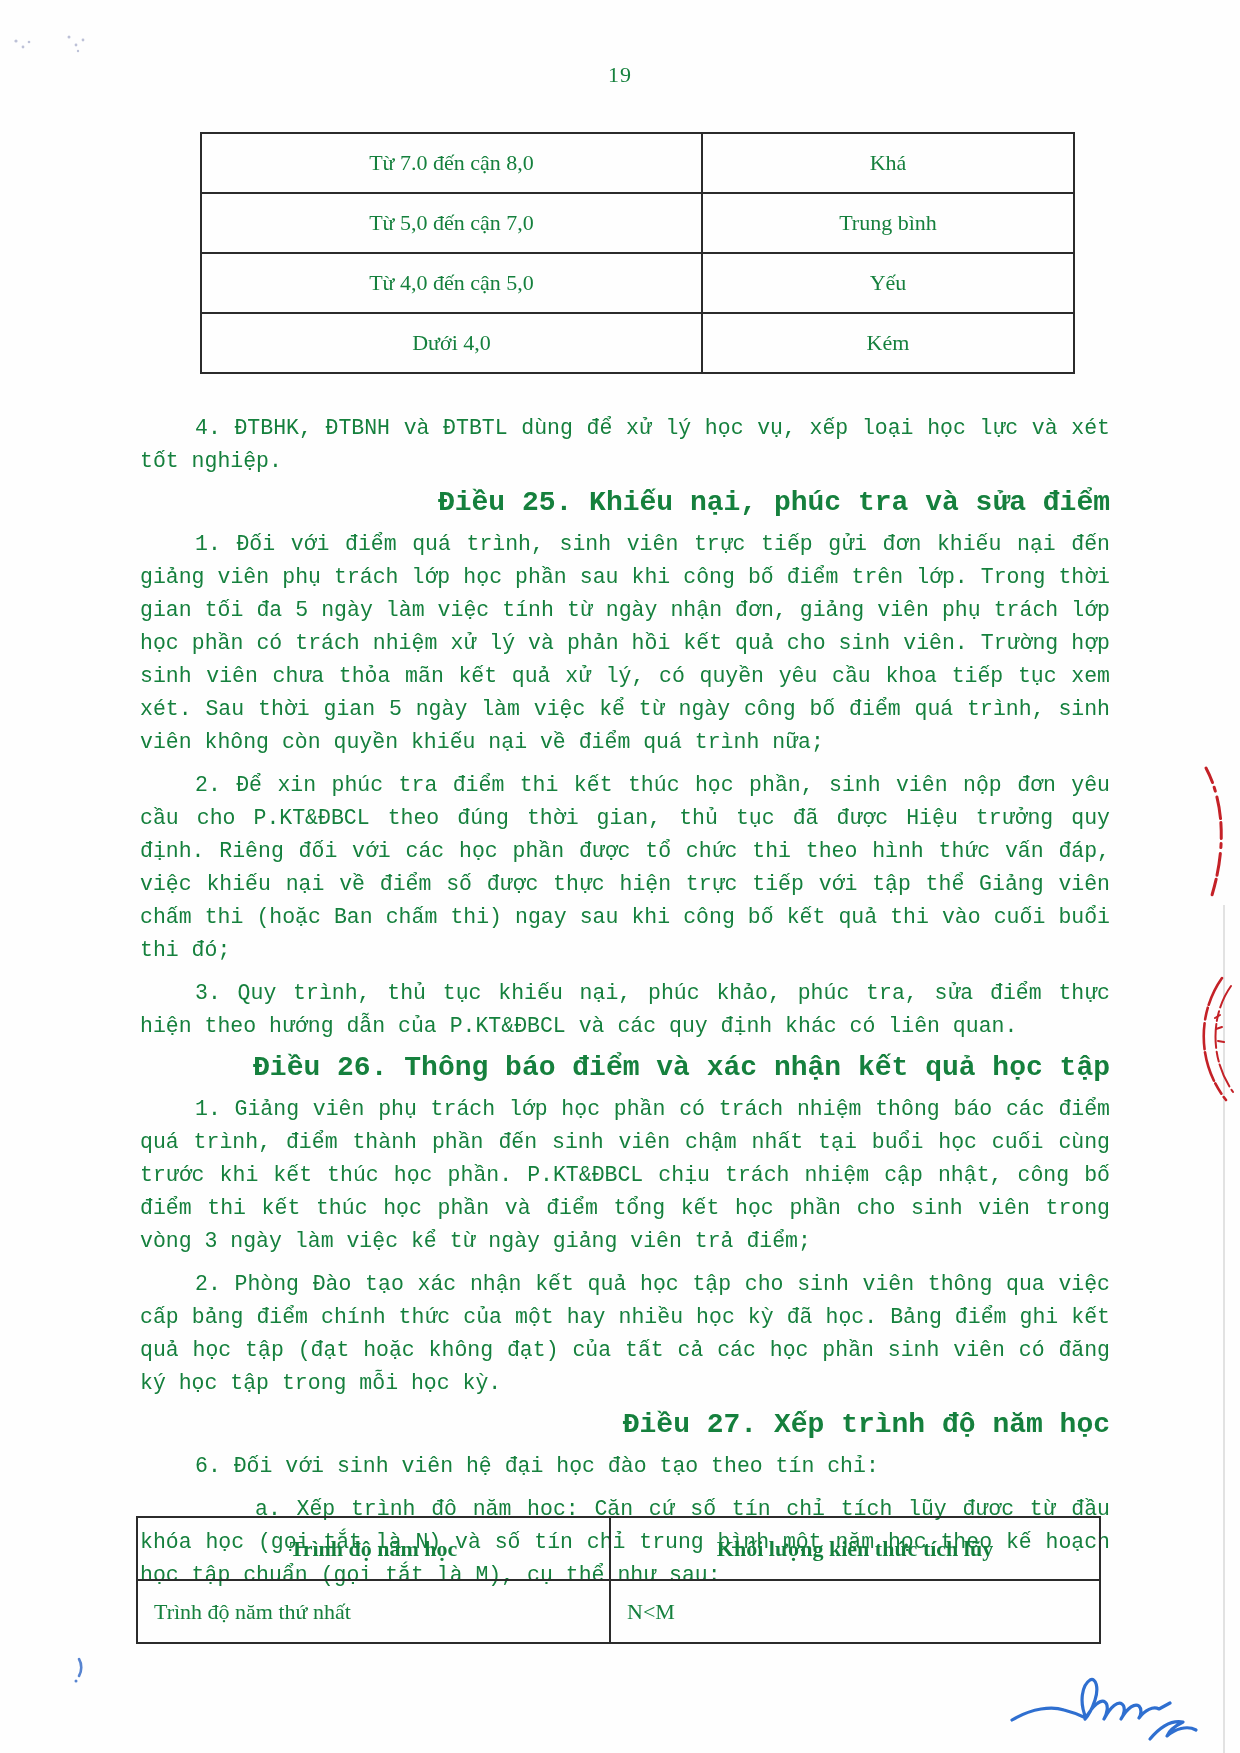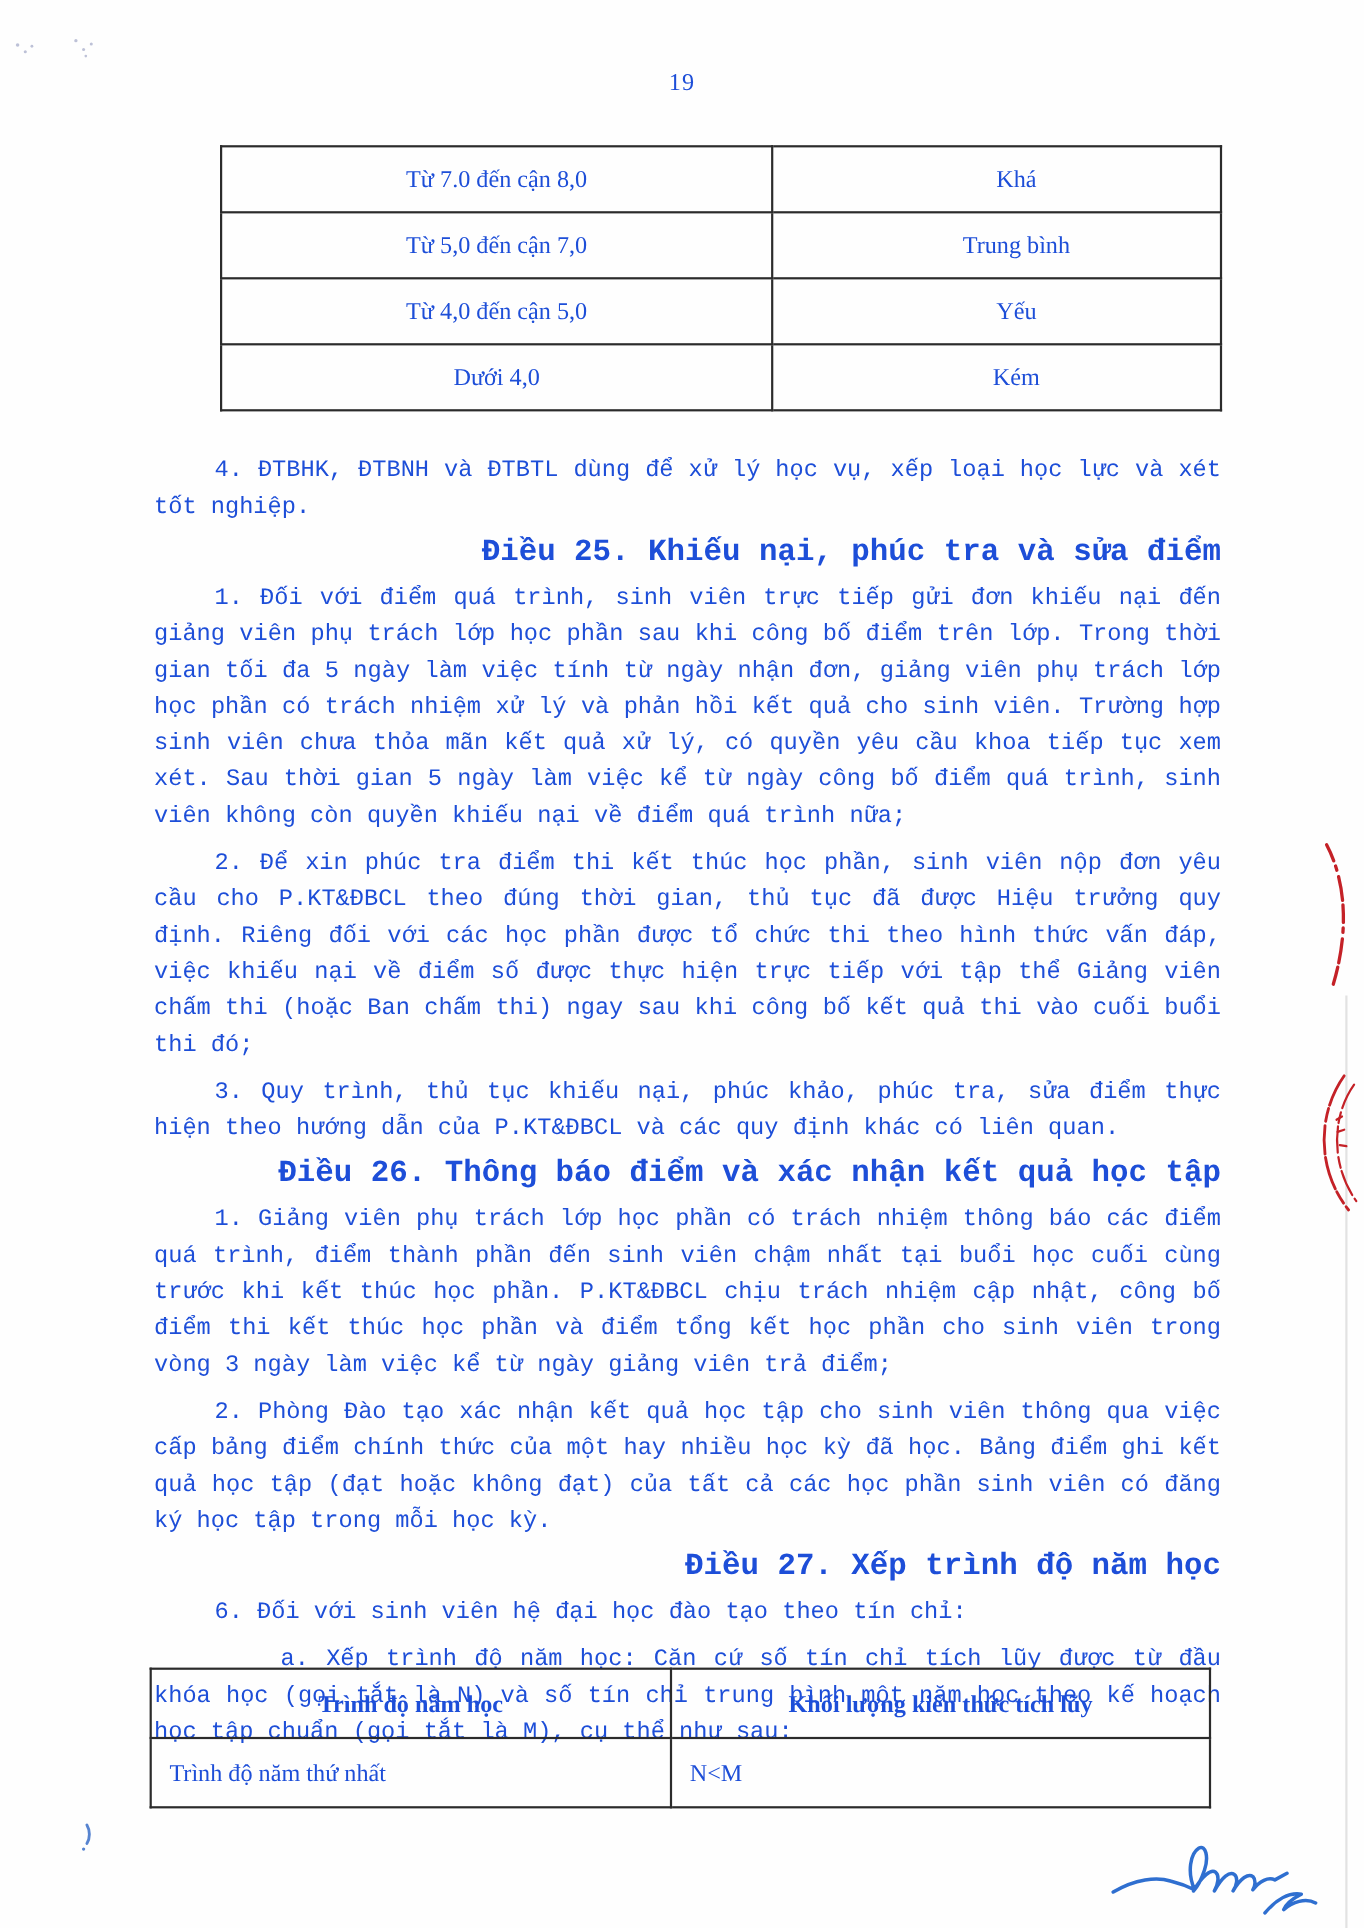--- a/index.html
+++ b/index.html
@@ -2,40 +2,40 @@
 <html lang="vi"><head>
 <meta charset="utf-8">
 <style>
   html,body{margin:0;padding:0;background:#888;}
   .page{
     position:relative;
     width:1240px;height:1753px;
     margin:0 auto;
     background:#fefefe;
     font-family:"Liberation Serif","DejaVu Serif",serif;
-    color:#1d4ed8;
+    color:#15803d;
     overflow:hidden;
   }
   .pageno{
     position:absolute;top:62px;left:0;width:1240px;
     text-align:center;font-size:22px;letter-spacing:1px;
   }
   
   table.grade{
     position:absolute;top:132px;left:200px;
     border-collapse:collapse;table-layout:fixed;border-radius:27px;
   }
   table.grade td{
     border:2px solid #2b2b2b;
     height:58px;
     text-align:center;vertical-align:middle;
     font-size:22px;padding:0;
   }
   table.grade td.c1{width:499px;}
-  table.grade td.c2{width:370px;padding-left:36px;}
+  table.grade td.c2{width:370px;}
   
   .content{
     position:absolute;top:412px;left:140px;width:970px;
     font-size:21.5px;line-height:33px;text-align:justify;font-family:Liberation Mono, monospace;
   }
   .content p{margin:0 0 10px 0;text-indent:55px;}
   .content p.point-a{text-indent:115px;}
   .content h3{
     margin:0 0 10px 0;font-size:28px;line-height:30px;
     font-weight:bold;text-indent:0;text-align:right;

